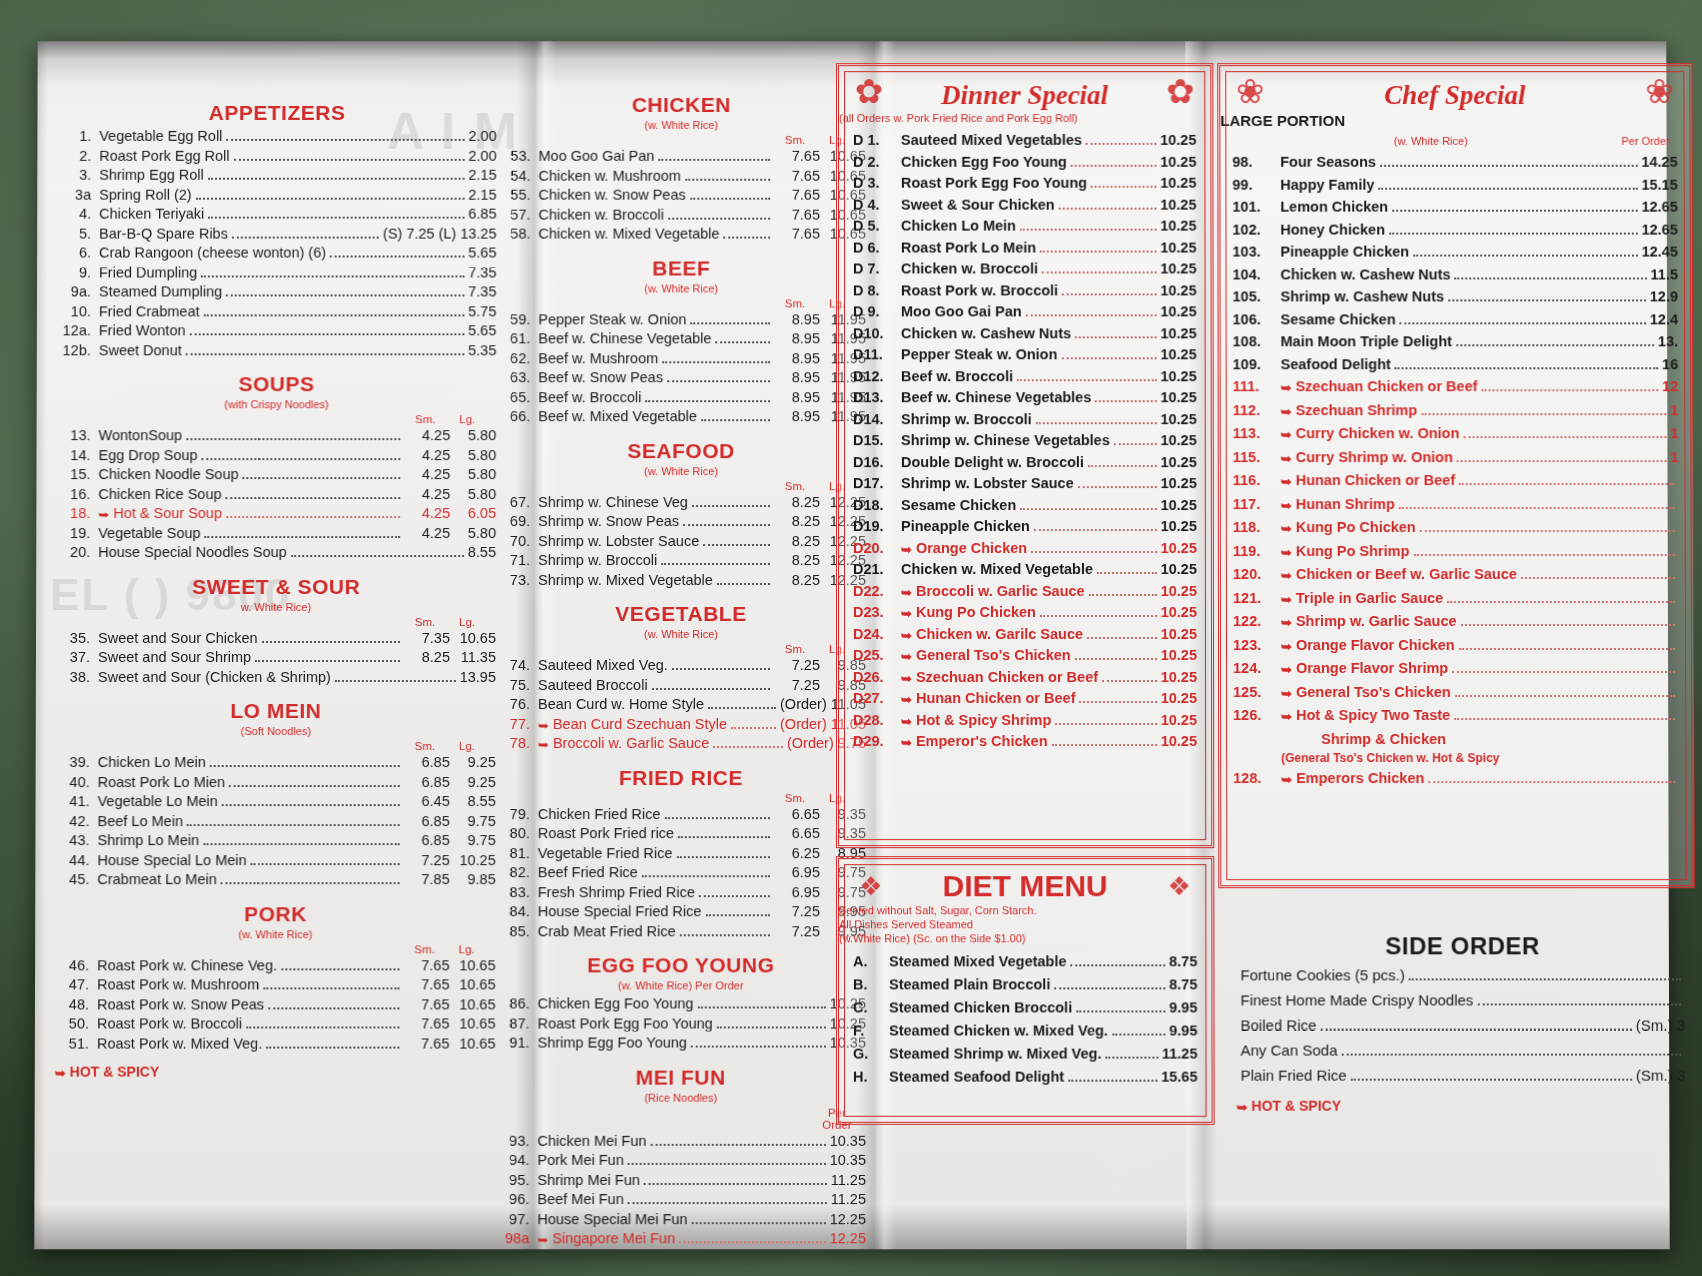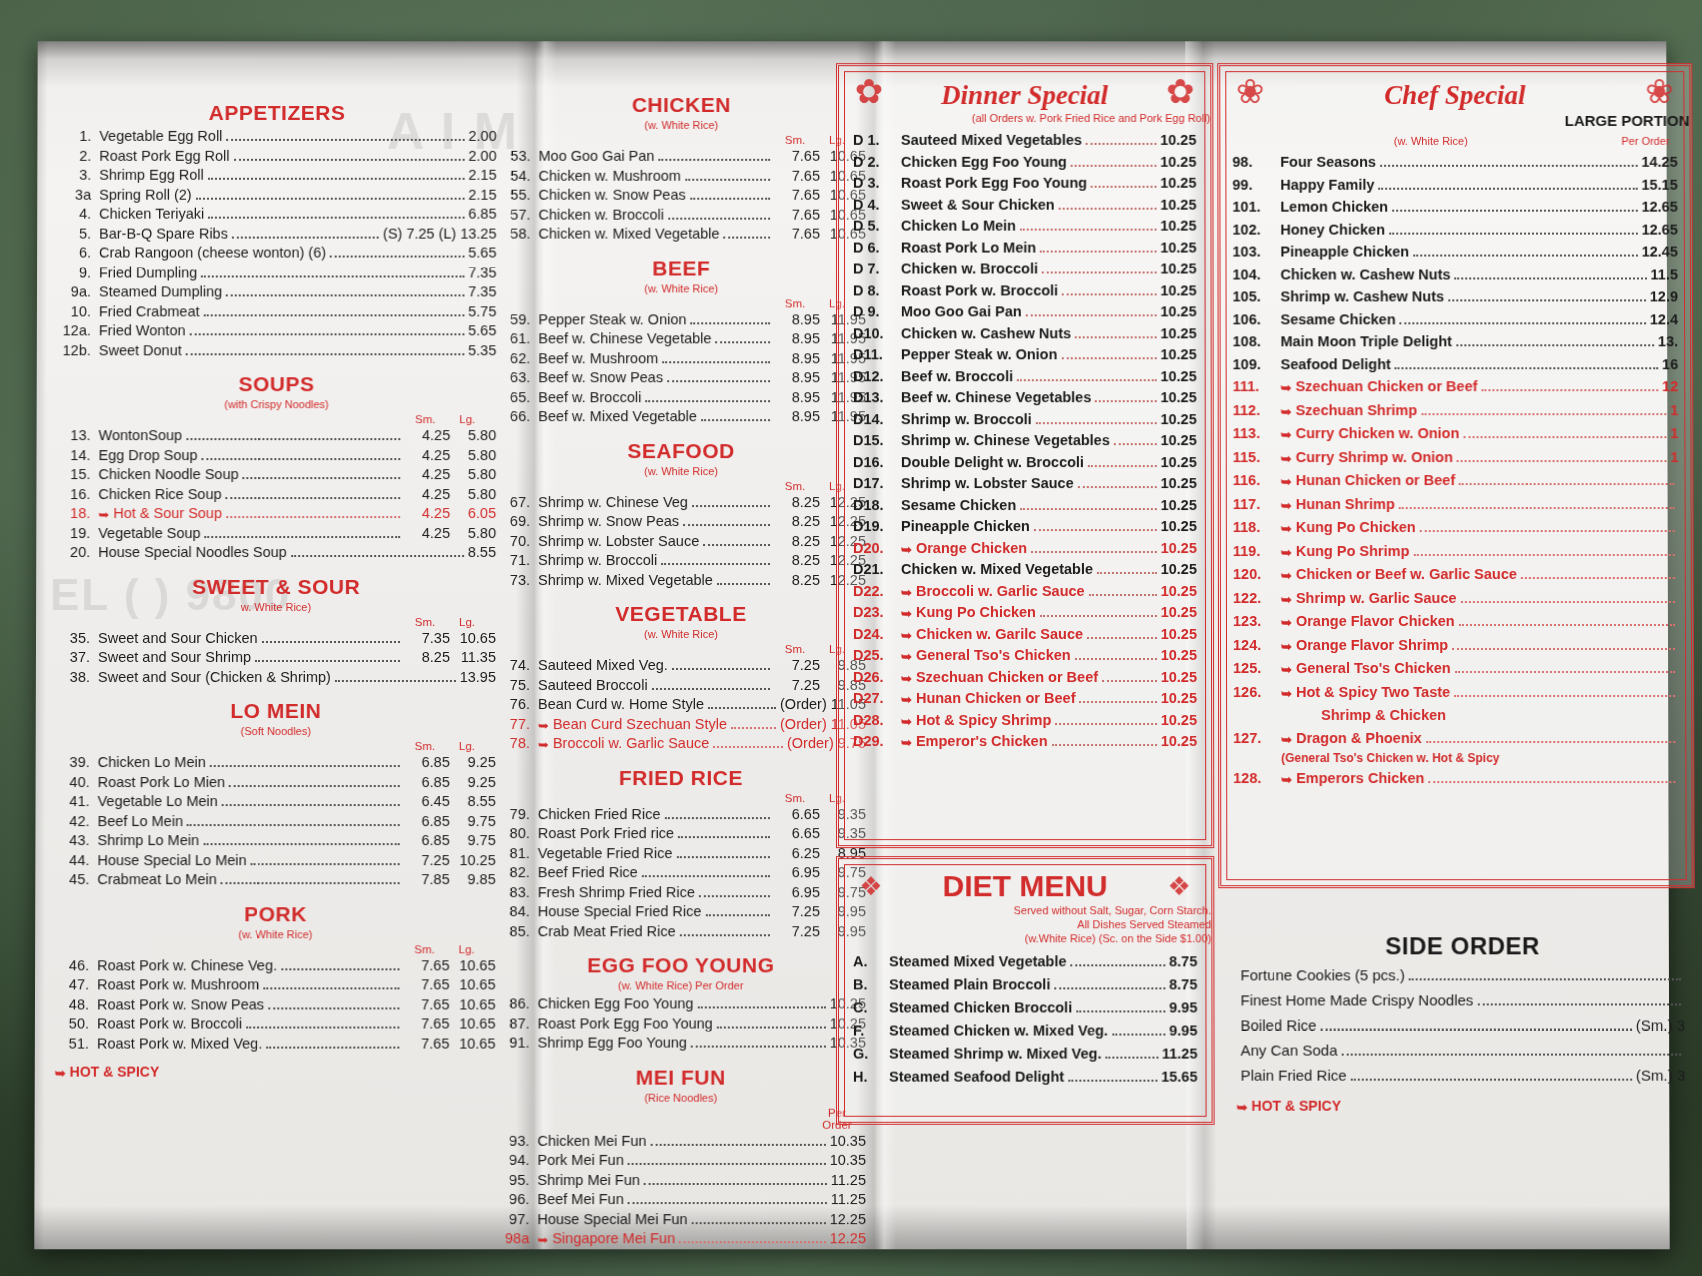--- a/index.html
+++ b/index.html
@@ -63,21 +63,21 @@
   li.hot, li.hot .num, li.hot .nm, li.hot .pr, li.hot .p2{color:#d22b2b;}
   li.hot .dots{border-bottom-color:#d9706d;}
   .chili{display:inline-block;color:#d22b2b;font-size:13px;transform:translateY(1px);}
 
   .footnote{color:#d22b2b;font-weight:bold;font-size:14px;margin-top:10px;}
 
   
   .panel{position:absolute;border:3px double #d22b2b;background:rgba(255,255,255,.25);}
   .panel .inner{position:absolute;inset:5px;border:1px solid #d22b2b;}
   .panel h2{font-size:27px;text-align:center;color:#d22b2b;margin:14px 0 0;font-style:italic;font-family:"Liberation Serif",serif;}
-  .panel .sub{text-align:right;color:#d22b2b;font-size:11px;margin:1px 0 6px;}
+  .panel .sub{text-align:left;color:#d22b2b;font-size:11px;margin:1px 0 6px;}
 
   ul.dinner{list-style:none;margin:0;padding:0 14px;}
   ul.dinner li{display:flex;align-items:baseline;font-size:14.5px;line-height:21.5px;color:#d22b2b;font-weight:bold;white-space:nowrap;}
   ul.dinner li .num{width:44px;flex:0 0 44px;text-align:left;padding-right:4px;}
   ul.dinner li.blkrow{color:#1b1b1b;}
   ul.dinner .dots{border-bottom:2px dotted #c4706c;}
 
   ul.chef{list-style:none;margin:0;padding:0 12px;}
   ul.chef li{display:flex;align-items:baseline;font-size:14.5px;line-height:22.5px;color:#1b1b1b;font-weight:bold;white-space:nowrap;}
   ul.chef li .num{width:40px;flex:0 0 40px;text-align:left;}
@@ -1024,20 +1024,26 @@
             <span class="dots"></span>
             <span class="pr"></span>
           </li>
           <li class="hot">
             <span class="num">120.</span>
             <span class="nm"><span class="chili">➥</span> Chicken or Beef w. Garlic Sauce</span>
             <span class="dots"></span>
             <span class="pr"></span>
           </li>
           <li class="hot">
+            <span class="num">121.</span>
+            <span class="nm"><span class="chili">➥</span> Triple in Garlic Sauce</span>
+            <span class="dots"></span>
+            <span class="pr"></span>
+          </li>
+          <li class="hot">
             <span class="num">122.</span>
             <span class="nm"><span class="chili">➥</span> Shrimp w. Garlic Sauce</span>
             <span class="dots"></span>
             <span class="pr"></span>
           </li>
           <li class="hot">
             <span class="num">123.</span>
             <span class="nm"><span class="chili">➥</span> Orange Flavor Chicken</span>
             <span class="dots"></span>
             <span class="pr"></span>
@@ -1056,26 +1062,20 @@
           </li>
           <li class="hot">
             <span class="num">126.</span>
             <span class="nm"><span class="chili">➥</span> Hot &amp; Spicy Two Taste</span>
             <span class="dots"></span>
             <span class="pr"></span>
           </li>
           <li class="hot" style="padding-left:40px;">
             <span class="num"></span>
             <span class="nm">Shrimp &amp; Chicken</span>
-          </li>
-          <li class="hot">
-            <span class="num">127.</span>
-            <span class="nm"><span class="chili">➥</span> Dragon &amp; Phoenix</span>
-            <span class="dots"></span>
-            <span class="pr"></span>
           </li>
           <li class="hot" style="font-size:12px;line-height:17px;">
             <span class="num"></span>
             <span class="nm">(General Tso's Chicken w. Hot &amp; Spicy</span>
           </li>
           <li class="hot">
             <span class="num">128.</span>
             <span class="nm"><span class="chili">➥</span> Emperors Chicken</span>
             <span class="dots"></span>
             <span class="pr"></span>

